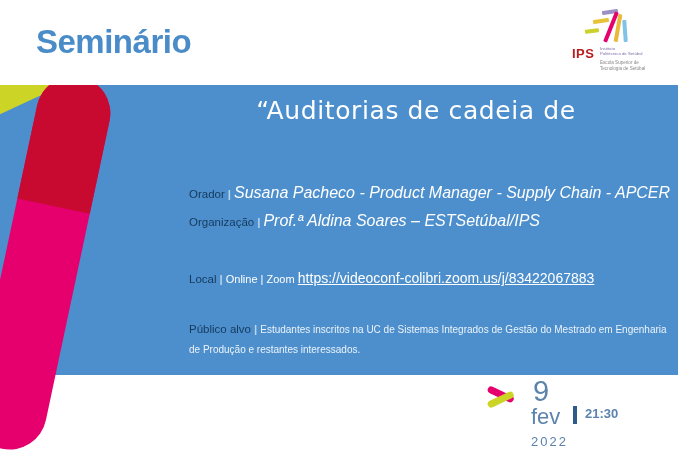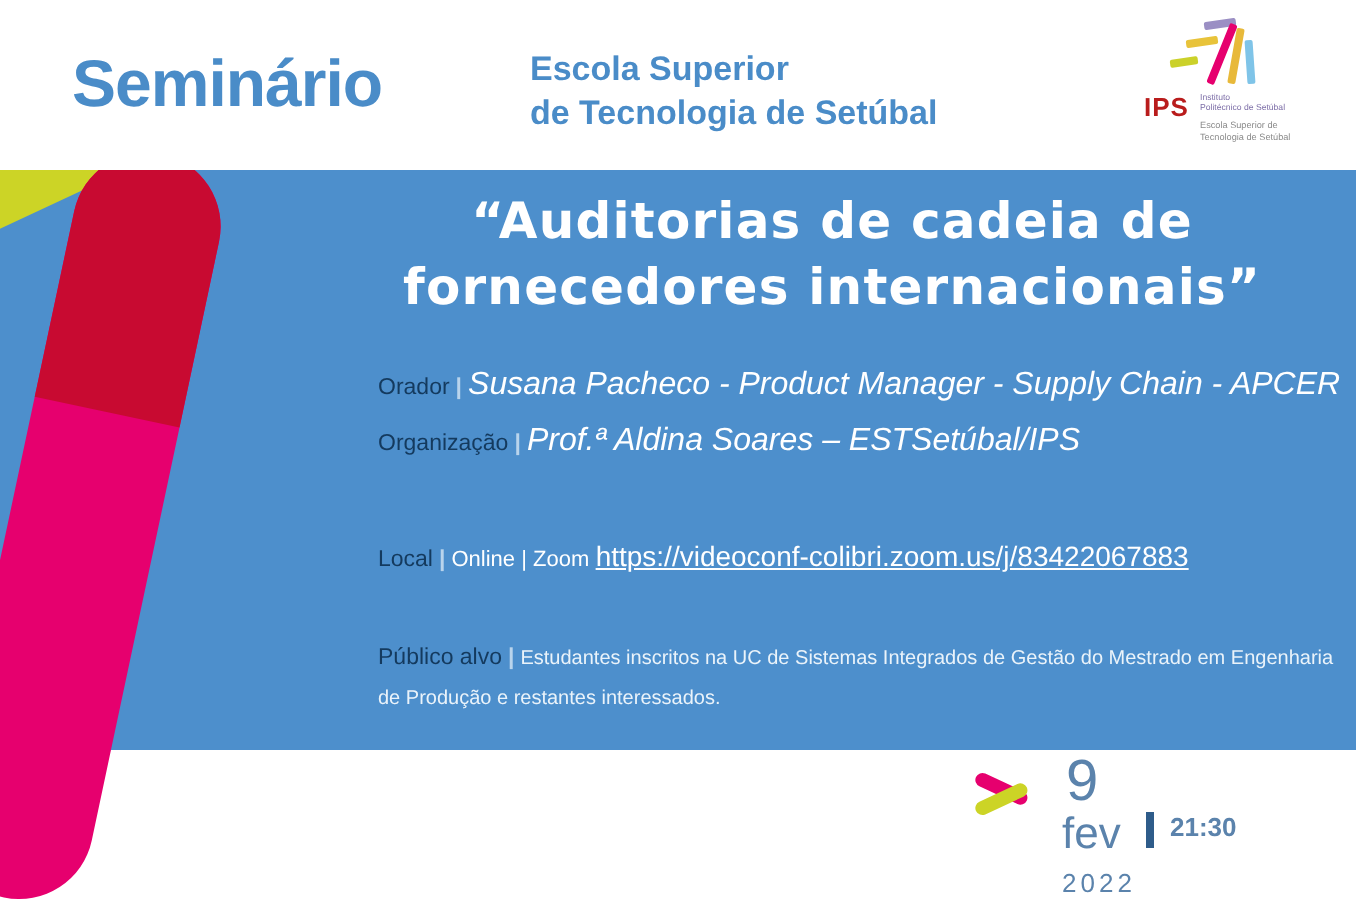--- a/index.html
+++ b/index.html
@@ -159,21 +159,21 @@
 
   
   .title {
     position: absolute;
     left: 180px;
     top: 94px;
     width: 472px;
     text-align: center;
     color: #ffffff;
     font-family: "DejaVu Sans", sans-serif;
-    font-weight: bold;
+    font-weight: normal;
     font-size: 25px;
     line-height: 33px;
     letter-spacing: 0.6px;
     z-index: 6;
   }
   .title span { display: block; }
 
   
   .info {
     position: absolute;
@@ -299,24 +299,20 @@
     letter-spacing: 2px;
   }
 </style>
 </head>
 <body>
 
 <div id="poster">
 
   <div class="header">
     <div class="header-seminario">Seminário</div>
-    <div class="header-school">
-      <span>Escola Superior</span>
-      <span>de Tecnologia de Setúbal</span>
-    </div>
 
     <div class="logo">
       <div class="logo-mark">
         <i class="lm1"></i>
           <i class="lm2"></i>
           <i class="lm3"></i>
         <i class="lm4"></i>
           <i class="lm5"></i>
           <i class="lm6"></i>
       </div>
@@ -335,21 +331,20 @@
   <div class="band"></div>
 
   <div class="deco">
     <div class="bar-yellow"></div>
     <div class="bar-pink"></div>
     <div class="bar-overlap"></div>
   </div>
 
   <div class="title">
     <span>“Auditorias de cadeia de</span>
-    <span>fornecedores internacionais”</span>
   </div>
 
   <div class="info">
 
     <div class="row">
       <span class="lbl">Orador</span><span class="sep">|</span><span class="val-italic">Susana Pacheco - Product Manager - Supply Chain - APCER</span>
     </div>
 
     <div class="row">
       <span class="lbl">Organização</span><span class="sep">|</span><span class="val-italic">Prof.ª Aldina Soares – ESTSetúbal/IPS</span>

